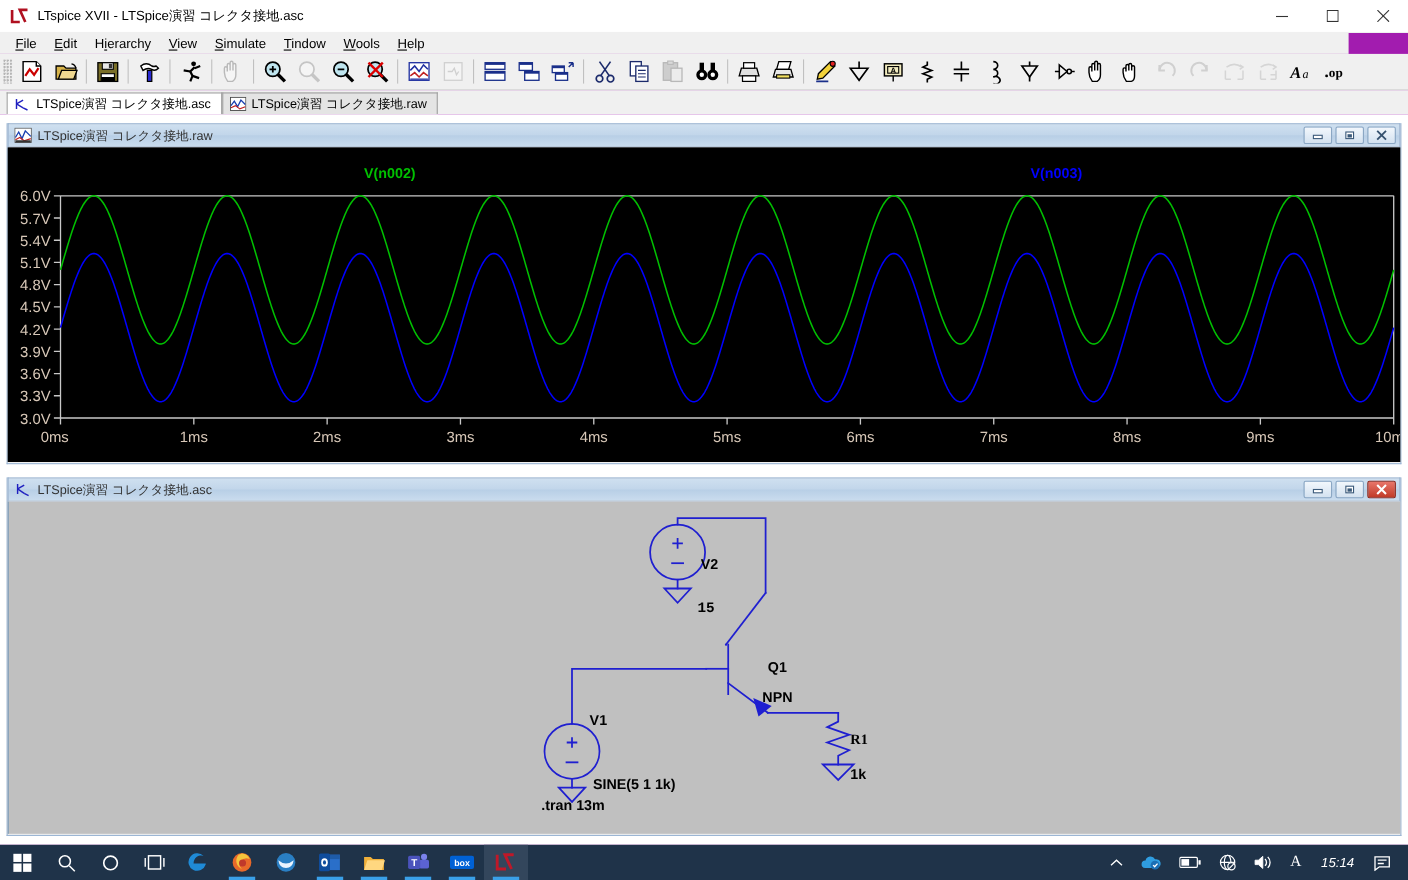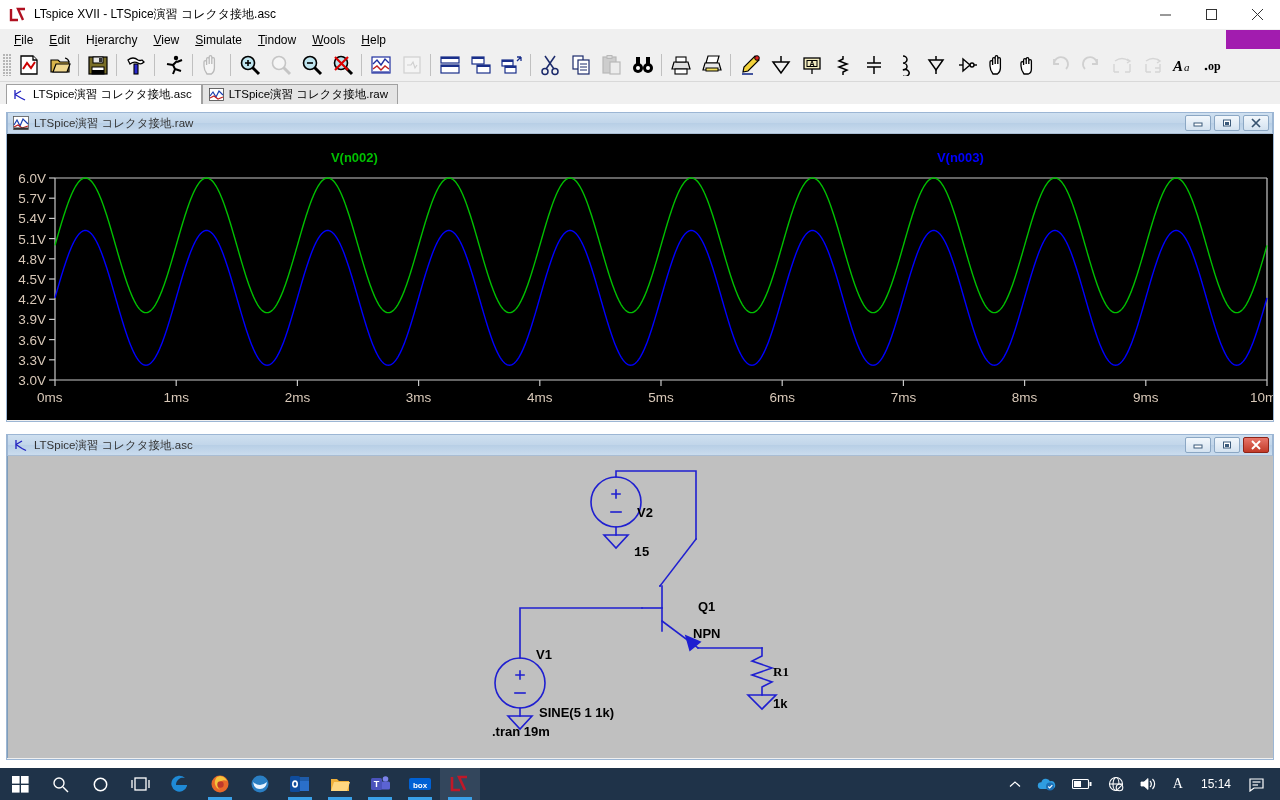--- a/index.html
+++ b/index.html
@@ -101,21 +101,21 @@
   .taskbar { position:absolute; left:0; top:768px; width:1280px; height:32px;
     background:#1f3349; display:flex; align-items:center; }
   .tk { width:40px; height:32px; display:flex; align-items:center; justify-content:center;
     position:relative; }
   .tk.active { background:#33465c; }
   .tk.running::after { content:""; position:absolute; bottom:0; left:8px; width:24px; height:3px;
     background:#3aa0e8; }
   .tray { margin-left:auto; display:flex; align-items:center; height:32px; padding-right:4px; }
   .tray-item { padding:0 8px; color:#fff; font-size:11px; display:flex; align-items:center;
     height:32px; }
-  .clock { color:#fff; font-size:12px; padding:0 10px; }
+  .clock { color:#fff; font-size:12px; padding:0 10px;font-style:italic; }
 </style>
 </head>
 <body>
 
 <div id="app">
 
   <div class="titlebar">
     <div class="tb-logo">
       <svg width="20" height="16" viewBox="0 0 20 16">
         <path d="M2 2 L2 13 L9 13" stroke="#b01020" stroke-width="2.4" fill="none"></path>
@@ -612,21 +612,21 @@
         </svg>
 
         <div class="sch-label" style="left:629px; top:9px;margin-top:40px;">V2</div>
         <div class="sch-label" style="left:626px; top:89px;font-family:Liberation Mono, monospace;">15</div>
         <div class="sch-label" style="left:690px; top:143px;">Q1</div>
         <div class="sch-label" style="left:685px; top:170px;text-align:center;">NPN</div>
         <div class="sch-label" style="left:765px; top:208px;font-family:Liberation Serif, serif;">R1</div>
         <div class="sch-label" style="left:765px; top:240px;">1k</div>
         <div class="sch-label" style="left:528px; top:191px;">V1</div>
         <div class="sch-label" style="left:531px; top:249px;text-align:center;">SINE(5 1 1k)</div>
-        <div class="sch-label" style="left:484px; top:268px;">.tran 19m</div>
+        <div class="sch-label" style="left:484px; top:268px;">.tran 13m</div>
       </div>
     </div>
   </div>
 
   <div class="taskbar">
     <div class="tk">
       <svg width="17" height="17" viewBox="0 0 17 17" fill="#fff">
         <rect x="0" y="0" width="7.6" height="7.6"></rect>
           <rect x="9" y="0" width="7.6" height="7.6"></rect>
         <rect x="0" y="9" width="7.6" height="7.6"></rect>

